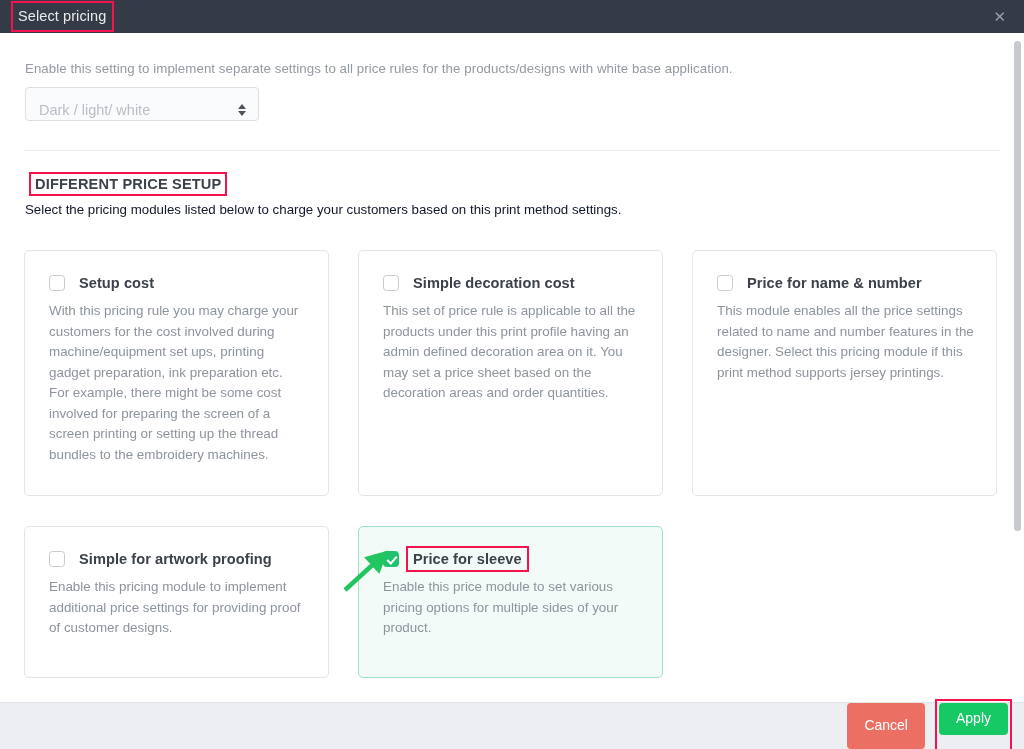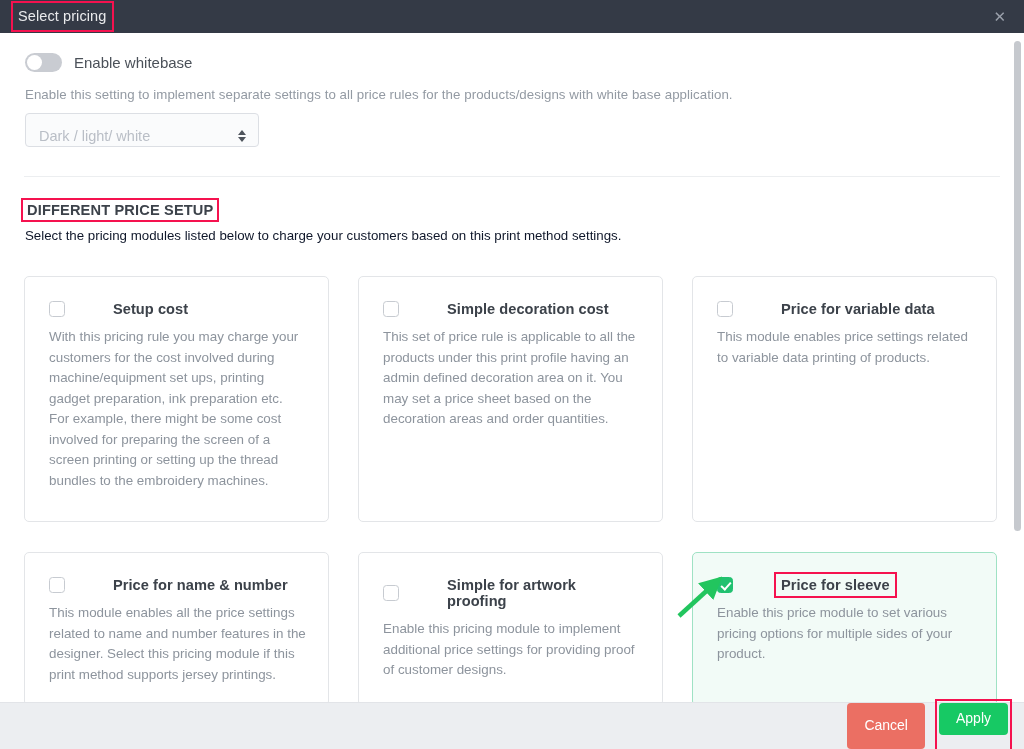--- a/index.html
+++ b/index.html
@@ -145,21 +145,21 @@
   .divider {
     height: 1px;
     background: #eceef0;
     margin: 29px 0 0 0;
   }
 
   
   .section-head-wrap {
     position: relative;
     display: inline-block;
-    margin: 25px 0 0 1px;
+    margin: 25px 0 0 9px;
   }
   .section-head {
     font-size: 14.6px;
     font-weight: bold;
     color: #3c424a;
     letter-spacing: .15px;
     position: relative;
     z-index: 2;
     padding: 0 2px;
   }
@@ -223,21 +223,21 @@
   }
   .card-title {
     font-size: 14.6px;
     font-weight: bold;
     color: #3c424a;
     letter-spacing: .05px;
     position: relative;
     z-index: 2;
     padding: 0 2px;
   }
-  .card-title-wrap { position: relative; display: inline-block; margin-left: 34px; }
+  .card-title-wrap { position: relative; display: inline-block; }
   .card-anno { left: -5px; top: -5px; right: -5px; bottom: -5px; }
 
   .card-desc {
     font-size: 13.4px;
     line-height: 1.53;
     color: #8d949d;
     margin-top: 10px;
   }
 
   
@@ -305,26 +305,20 @@
       <div class="modal-title">Select pricing</div>
       <div class="anno-box title-anno"></div>
     </div>
     <div class="close-btn">✕</div>
   </div>
 
   <div class="modal-body">
     <div class="body-inner">
 
       
-      <div class="toggle-row">
-        <div class="toggle">
-          <div class="knob"></div>
-        </div>
-        <div class="toggle-label">Enable whitebase</div>
-      </div>
 
       <div class="help-text">Enable this setting to implement separate settings to all price rules for the products/designs with white base application.</div>
 
       <div class="select-box">
         <span class="select-value">Dark / light/ white</span>
         <span class="select-arrows">
           <i class="up"></i>
             <i class="down"></i>
         </span>
       </div>
@@ -354,29 +348,20 @@
         <div class="card">
           <div class="card-head">
             <div class="cb"></div>
             <div class="card-title-wrap">
               <div class="card-title">Simple decoration cost</div>
             </div>
           </div>
           <div class="card-desc">This set of price rule is applicable to all the products under this print profile having an admin defined decoration area on it. You may set a price sheet based on the decoration areas and order quantities.</div>
         </div>
 
-        <div class="card">
-          <div class="card-head">
-            <div class="cb"></div>
-            <div class="card-title-wrap">
-              <div class="card-title">Price for variable data</div>
-            </div>
-          </div>
-          <div class="card-desc">This module enables price settings related to variable data printing of products.</div>
-        </div>
 
         <div class="card short">
           <div class="card-head">
             <div class="cb"></div>
             <div class="card-title-wrap">
               <div class="card-title">Price for name &amp; number</div>
             </div>
           </div>
           <div class="card-desc">This module enables all the price settings related to name and number features in the designer. Select this pricing module if this print method supports jersey printings.</div>
         </div>

